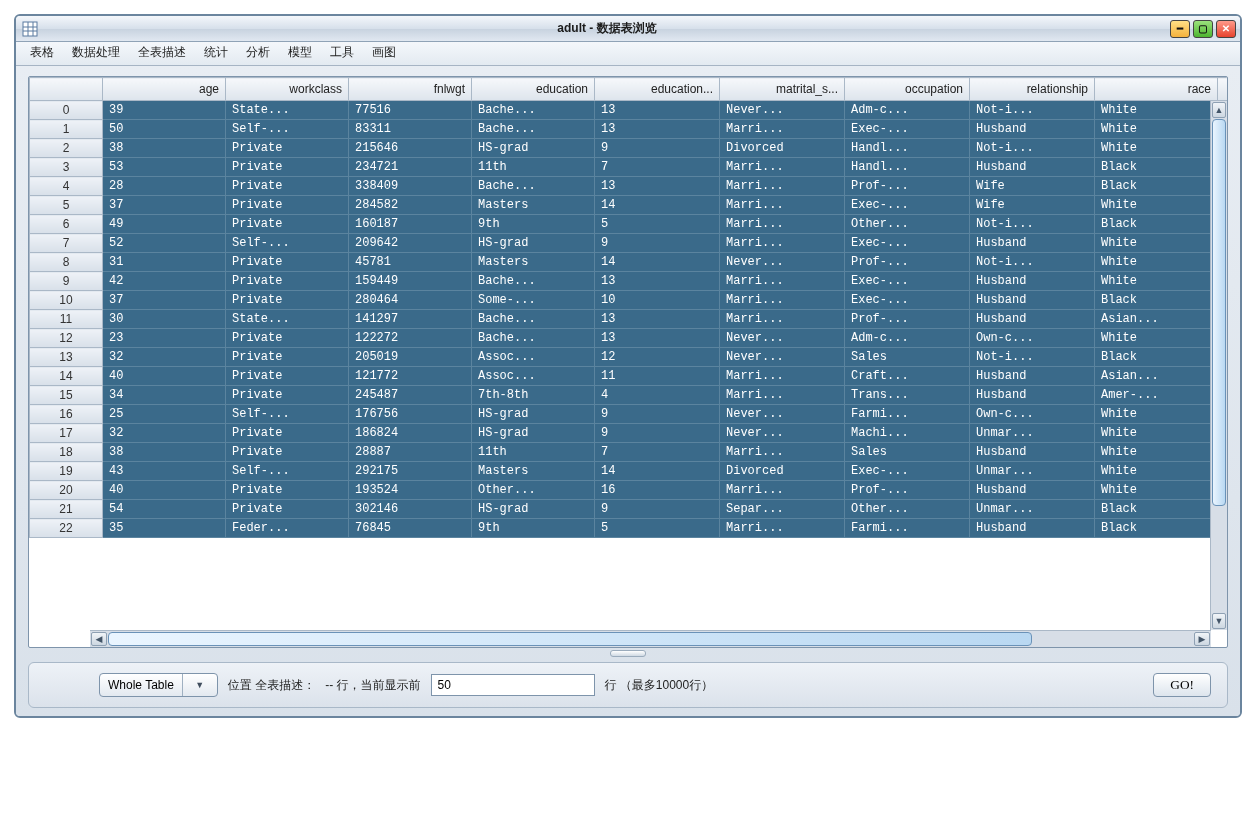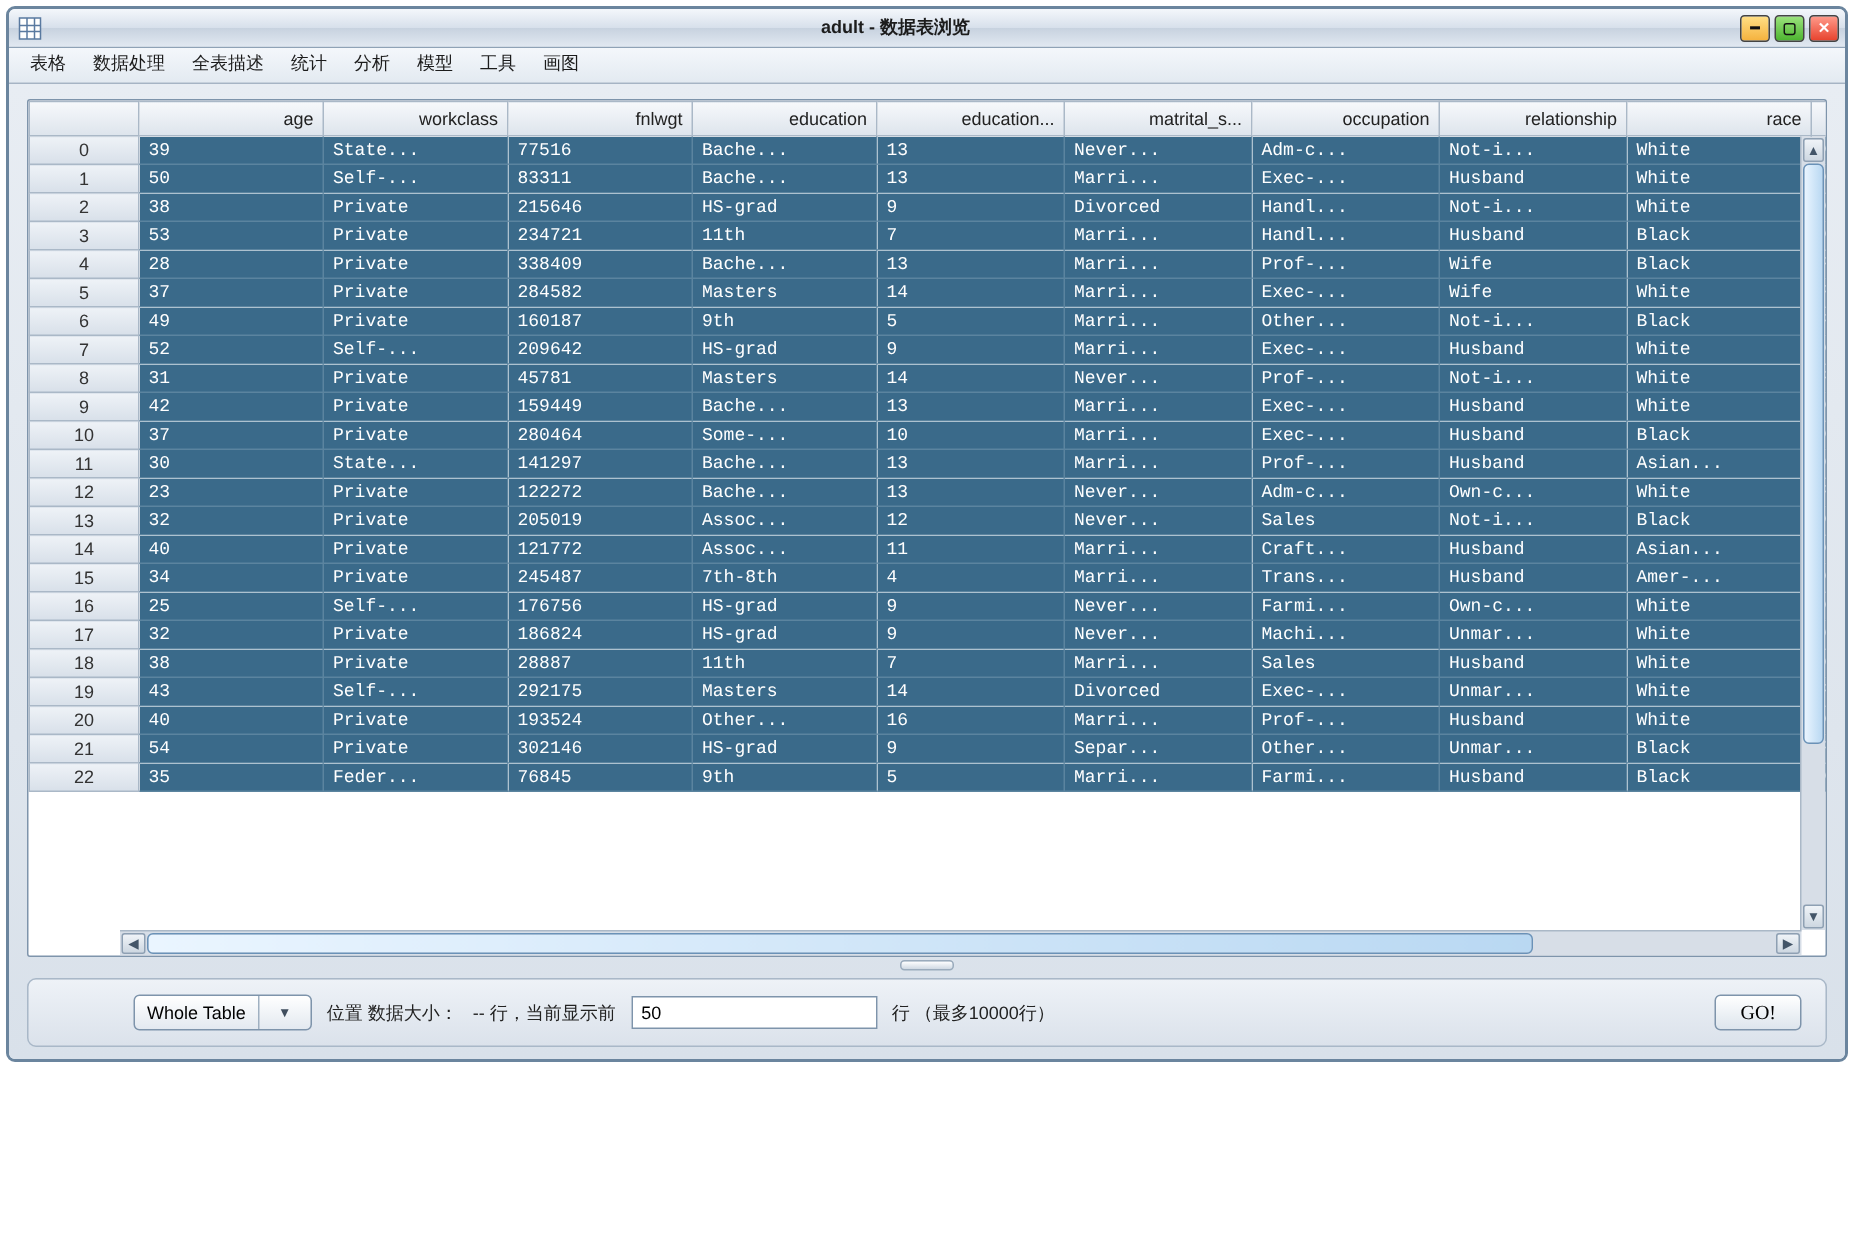--- a/index.html
+++ b/index.html
@@ -1,16 +1,16 @@
 <!DOCTYPE html>
 <html><head>
 <meta charset="utf-8">
 <style>
 html,body{margin:0;padding:0;font-family:"Microsoft YaHei",Tahoma,Arial,sans-serif;font-size:12px;background:#fff}
-.window{width:1224px;margin:4px;border:2px solid #6b859e;border-radius:6px;background:linear-gradient(#eef3f8,#e6ecf3);box-shadow:inset 0 0 2px #fff}
+.window{width:1224px;margin:14px;border:2px solid #6b859e;border-radius:6px;background:linear-gradient(#eef3f8,#e6ecf3);box-shadow:inset 0 0 2px #fff}
 
 
 .titlebar{height:25px;display:flex;align-items:center;background:linear-gradient(#f4f7fb,#d7e0eb 50%,#c7d2df 51%,#e1e8f1);border-bottom:1px solid #8fa2b6;border-top-left-radius:4px;border-top-right-radius:4px}
 .titlebar .icon{width:16px;height:16px;margin:0 6px}
 .titlebar .title{flex:1;text-align:center;font-weight:bold;color:#1c1c1c}
 .winbtns{display:flex;gap:3px;margin-right:4px}
 .winbtn{width:18px;height:16px;border:1px solid #444;border-radius:3px;display:flex;align-items:center;justify-content:center;font-size:10px;font-weight:bold;color:#111;cursor:pointer}
 .min{background:linear-gradient(#ffdf85,#f5b23e)}
 .max{background:linear-gradient(#9be27d,#4db530)}
 .cls{background:linear-gradient(#ff9a8a,#e7432e);color:#fff}
@@ -431,21 +431,21 @@
 
     <div class="grip">
         <span></span>
       </div>
 
     <div class="footer">
       <div class="combo">
         <span>Whole Table</span>
         <span class="arrow">▼</span>
       </div>
-      <span class="ftx">位置  数据大小：</span>
+      <span class="ftx">位置  全表描述：</span>
       <span class="ftx">-- 行，当前显示前</span>
       <input class="page" value="50" style="">
       <span class="ftx">行 （最多10000行）</span>
       <span style="flex:1"></span>
       <button class="go">GO!</button>
     </div>
   </div>
 </div>
 
 </body></html>

